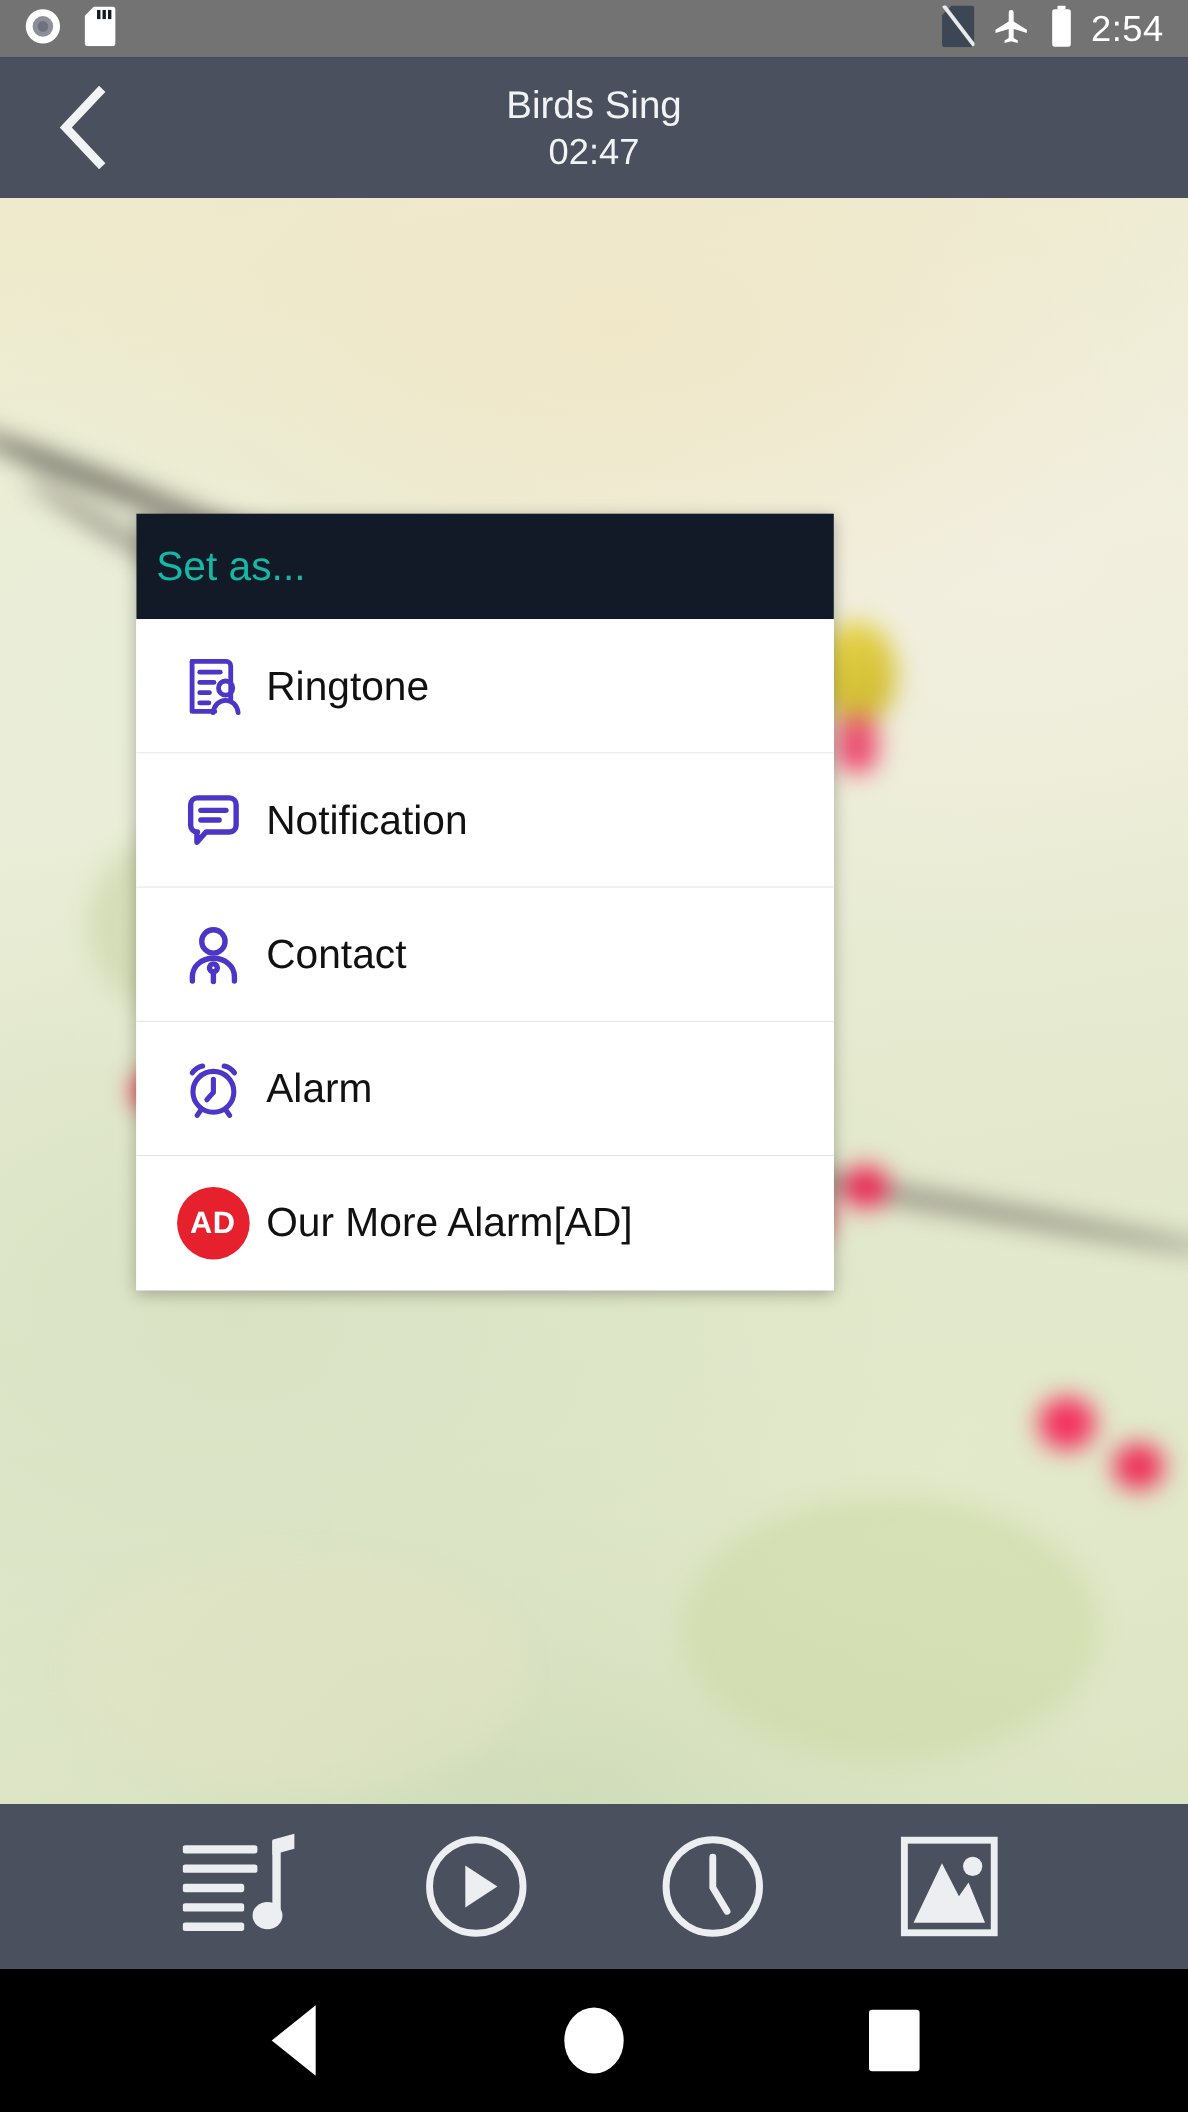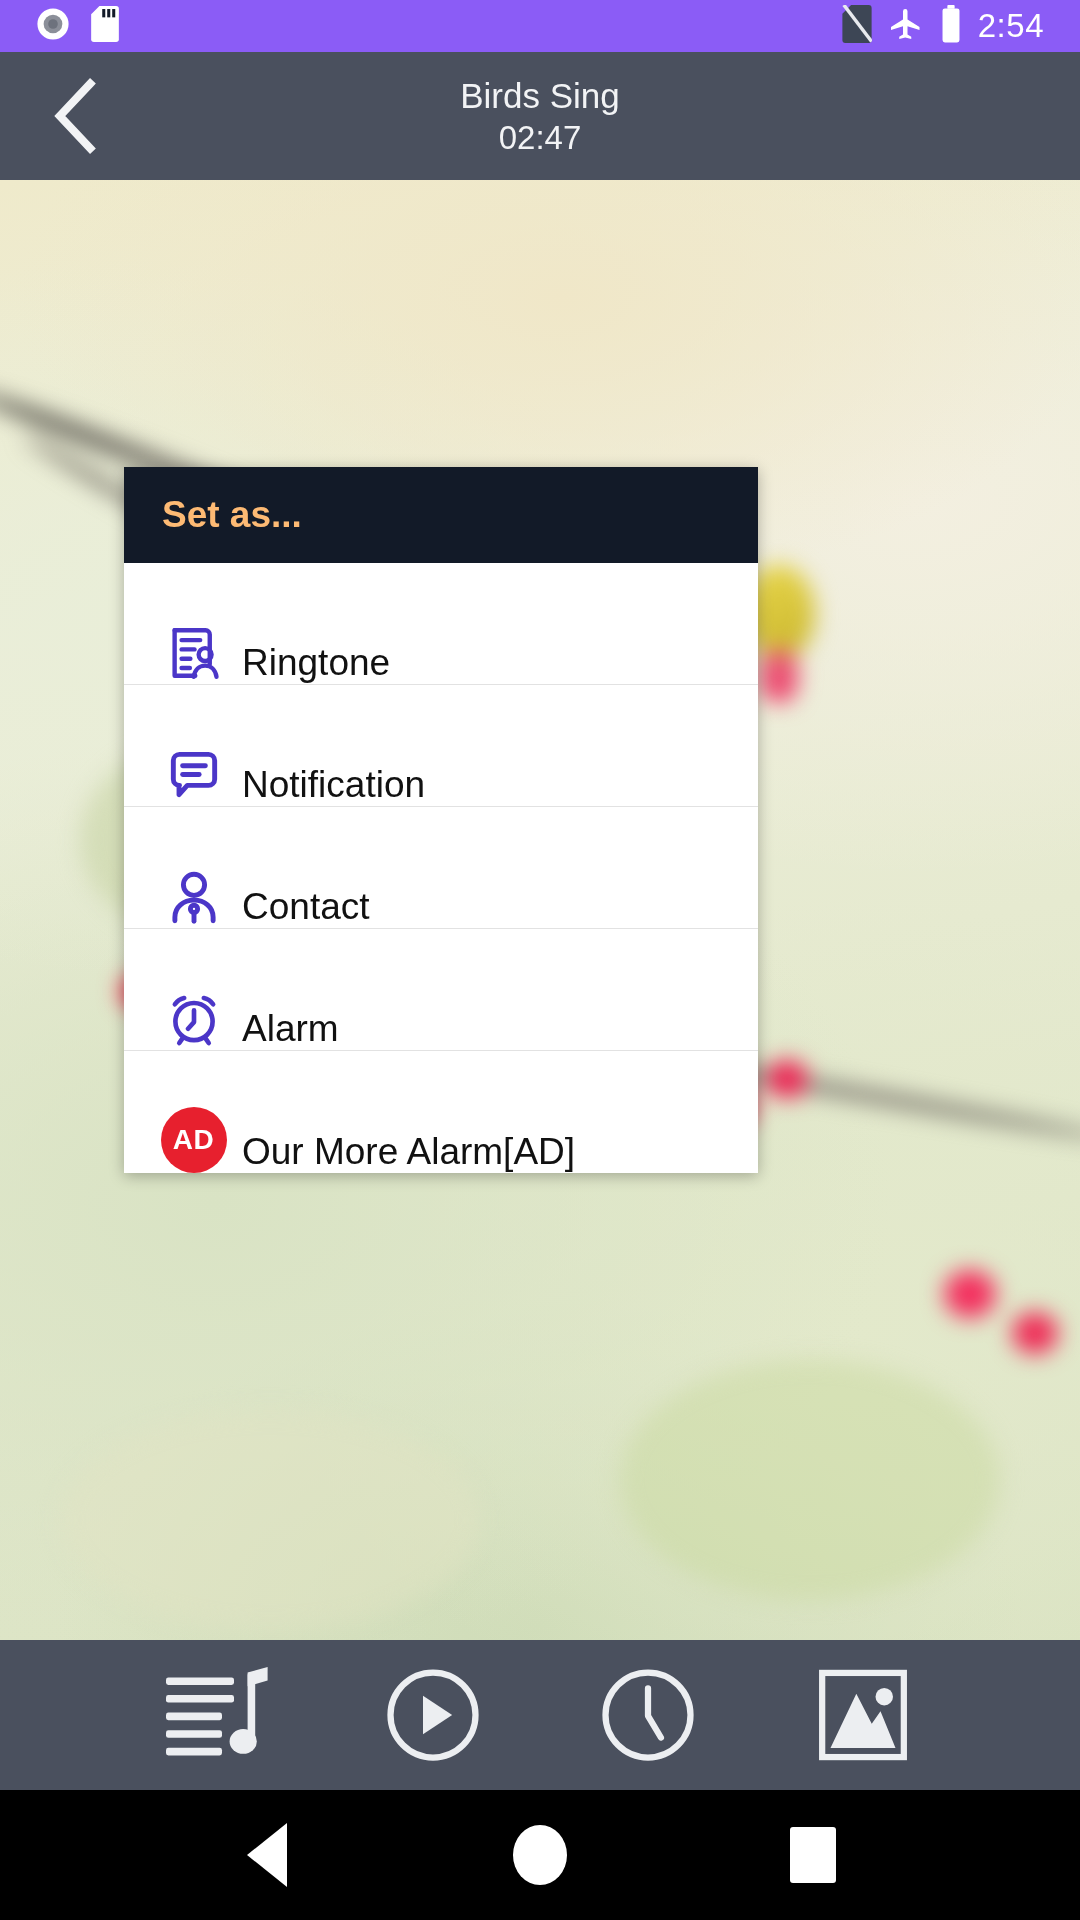--- a/index.html
+++ b/index.html
@@ -6,22 +6,22 @@
   html, body {
     width:1080px; height:1920px;
     font-family:"Liberation Sans", sans-serif;
     background:#000; overflow:hidden;
   }
   .screen { position:relative; width:1080px; height:1920px; overflow:hidden; }
 
   
   .statusbar{
     position:absolute; top:0; left:0; width:1080px; height:52px;
-    background:#8b5cf6; display:flex; align-items:center;
-    padding:0 36px; z-index:40;
+    background:#737373; display:flex; align-items:center;
+    padding:0 22px; z-index:40;
   }
   .sb-left{ display:flex; align-items:center; gap:20px; }
   .sb-right{ margin-left:auto; display:flex; align-items:center; gap:16px; }
   .sb-time{ color:#fff; font-size:33px; letter-spacing:0.5px; font-weight:400; }
 
   
   .appbar{
     position:absolute; top:52px; left:0; width:1080px; height:128px;
     background:#4a505e; z-index:30;padding-left:44px;
   }
@@ -60,24 +60,24 @@
 
   
   .dialog{
     position:absolute; left:124px; top:467px; width:634px;
     z-index:20; box-shadow:0 3px 14px rgba(0,0,0,0.28);
   }
   .dlg-header{
     background:#121a28; height:96px; display:flex; align-items:center;
     padding-left:18px;
   }
-  .dlg-title{ color:#fdba74; font-size:37px; font-weight:700;margin-left:20px; }
+  .dlg-title{ color:#14b8a6; font-size:37px; font-weight:400; }
   .dlg-body{ background:#ffffff; }
   .dlg-row{
-    height:122px; display:flex; align-items:flex-end;
+    height:122px; display:flex; align-items:center;
     border-bottom:1px solid #e2e2e2; cursor:pointer; background:#fff;
   }
   .dlg-row:last-child{ border-bottom:none; }
   .dlg-icon{
     width:118px; min-width:118px; display:flex;
     align-items:center; justify-content:center;padding-left:21px;
   }
   .dlg-label{ font-size:37px; color:#111; font-weight:400; }
 
   .ad-badge{

